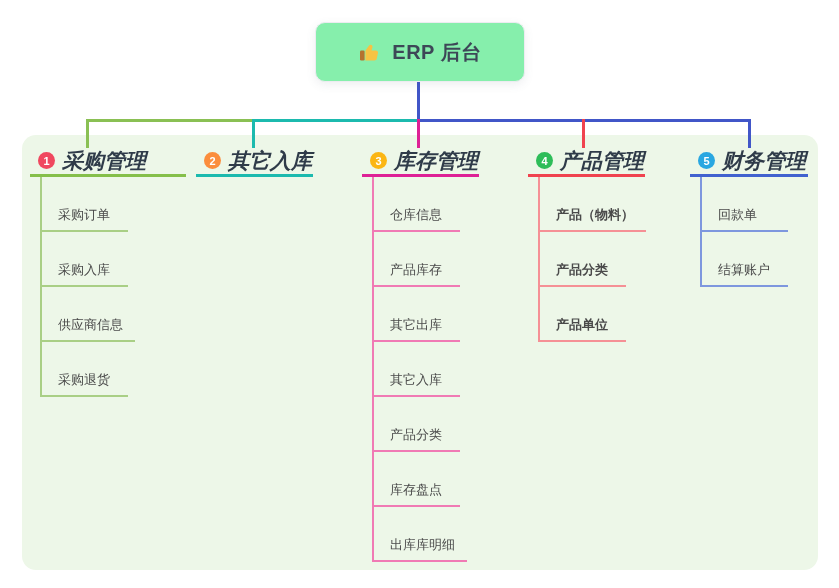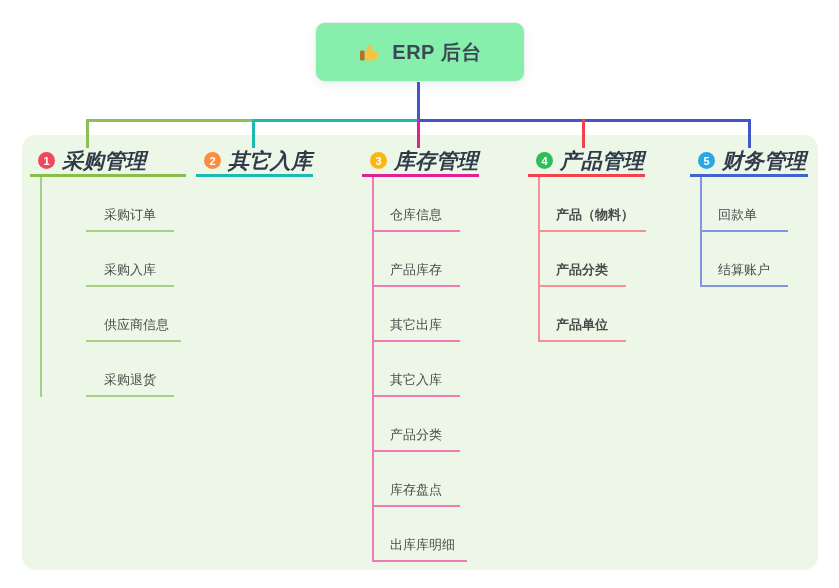--- a/index.html
+++ b/index.html
@@ -88,21 +88,21 @@
     min-width: 88px;
     padding: 0 12px 6px 18px;
     font-size: 13px; color: #4a4a4a;
     white-space: nowrap;
     border-bottom: 2px solid transparent;
   }
 
   
   .branch-1 .badge { background: #f0485f; }
   .branch-1 .head-rule { background: #85bf4a; }
-  .branch-1 .children { border-color: #a9cf85; padding-left: 46px; }
+  .branch-1 .children { border-color: #a9cf85; }
   .branch-1 .child { border-color: #a9cf85; }
 
   .branch-2 .badge { background: #fb8d3c; }
   .branch-2 .head-rule { background: #1cbaae; }
   .branch-2 .children { border-color: #5dccc1; }
   .branch-2 .child { border-color: #5dccc1; }
 
   .branch-3 .badge { background: #fbb614; }
   .branch-3 .head-rule { background: #de2196; }
   .branch-3 .children { border-color: #f07ab4; }

